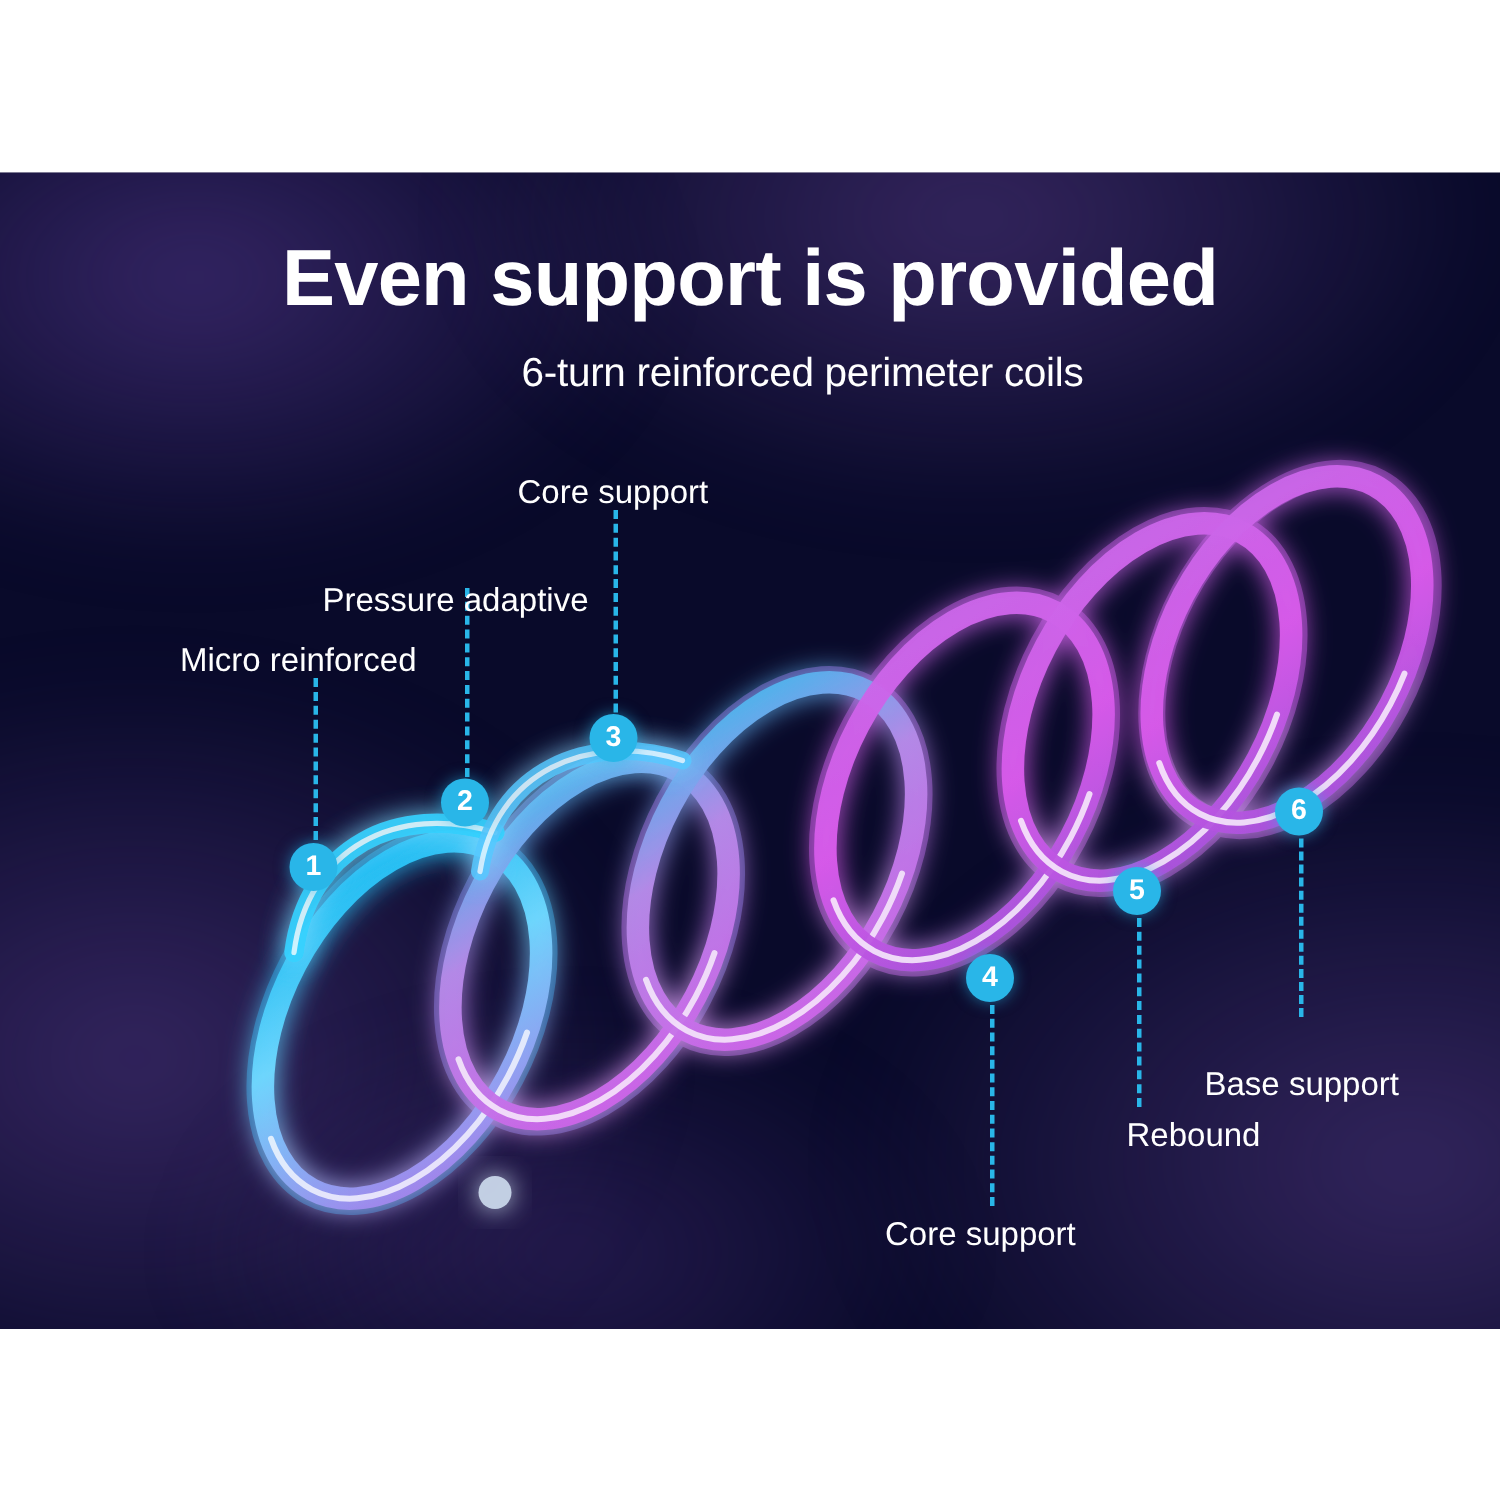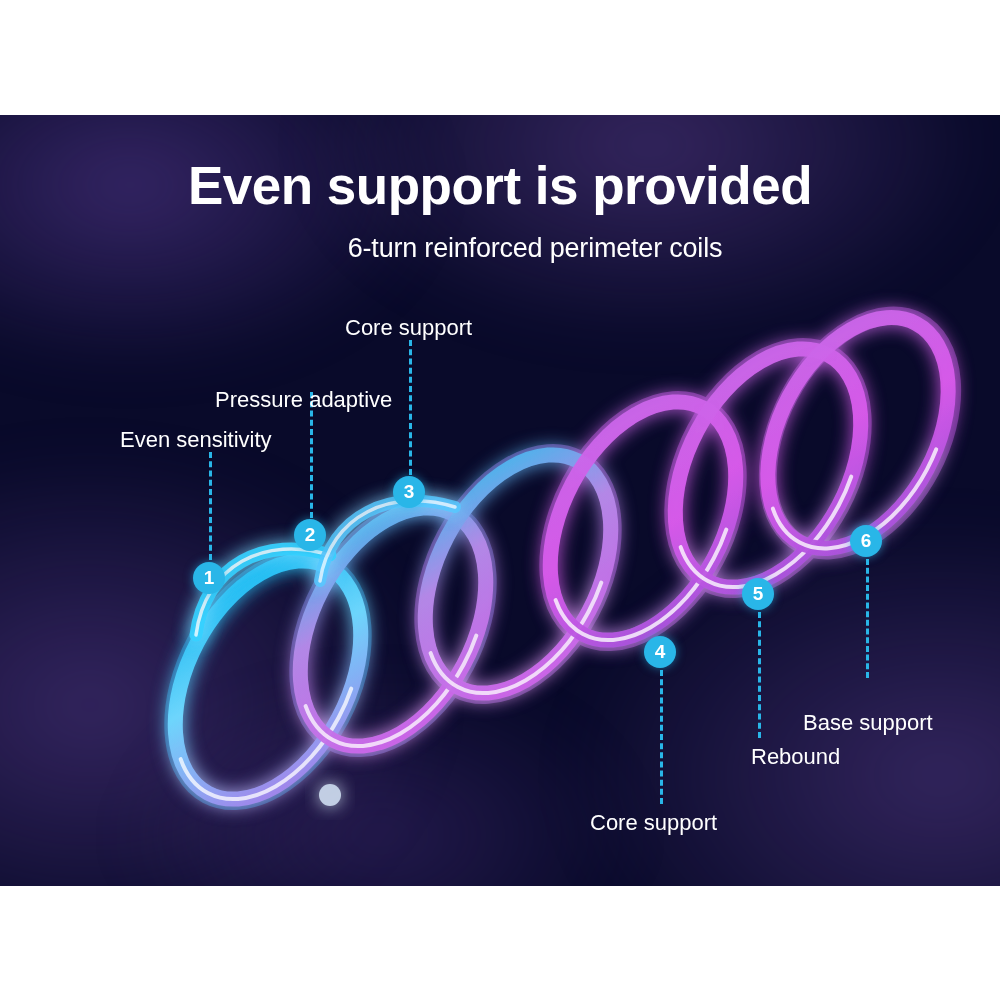--- a/index.html
+++ b/index.html
@@ -141,21 +141,21 @@
     <div class="badge" style="left:644px;top:521px;">
       <span>4</span>
     </div>
     <div class="badge" style="left:742px;top:463px;">
       <span>5</span>
     </div>
     <div class="badge" style="left:850px;top:410px;">
       <span>6</span>
     </div>
 
-    <div class="label" style="left:120px;top:312px;">Even sensitivity</div>
+    <div class="label" style="left:120px;top:312px;">Micro reinforced</div>
     <div class="label" style="left:215px;top:252px;margin-top:20px;">Pressure adaptive</div>
     <div class="label" style="left:345px;top:200px;">Core support</div>
     <div class="label" style="left:590px;top:695px;">Core support</div>
     <div class="label" style="left:714px;top:629px;margin-left:37px;">Rebound</div>
     <div class="label" style="left:803px;top:571px;margin-top:24px;">Base support</div>
 
     <div class="headline" id="title" style="top:40px;">Even support is provided</div>
     <div class="headline" id="subtitle" style="top:118px;">6-turn reinforced perimeter coils</div>
 
   </div>

